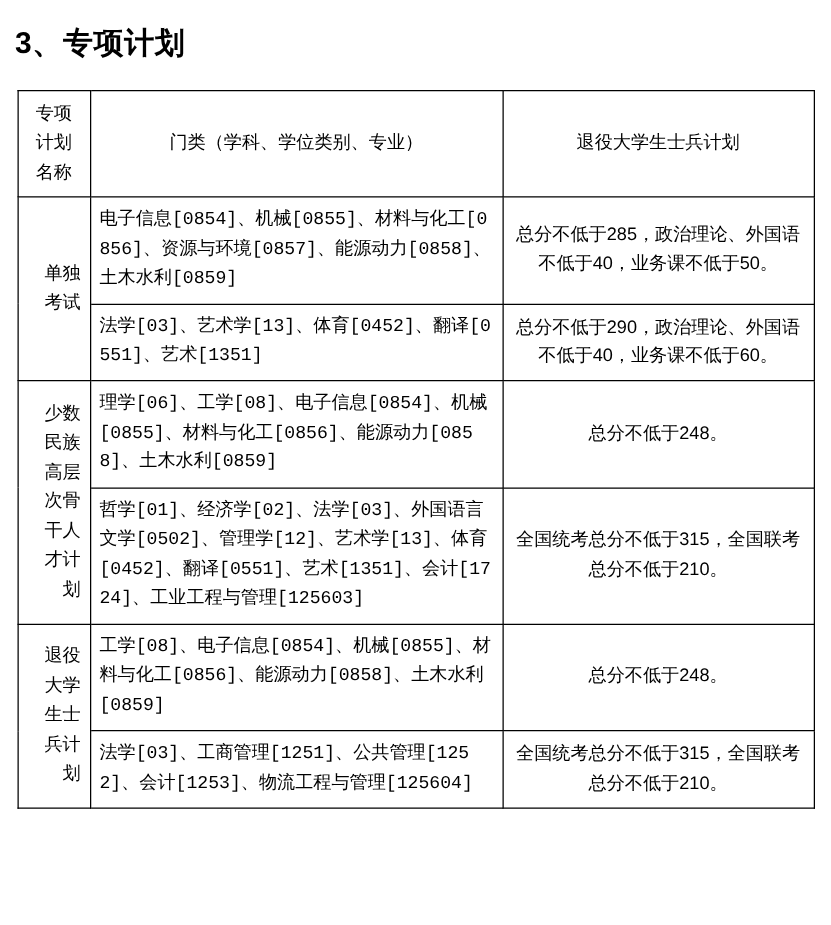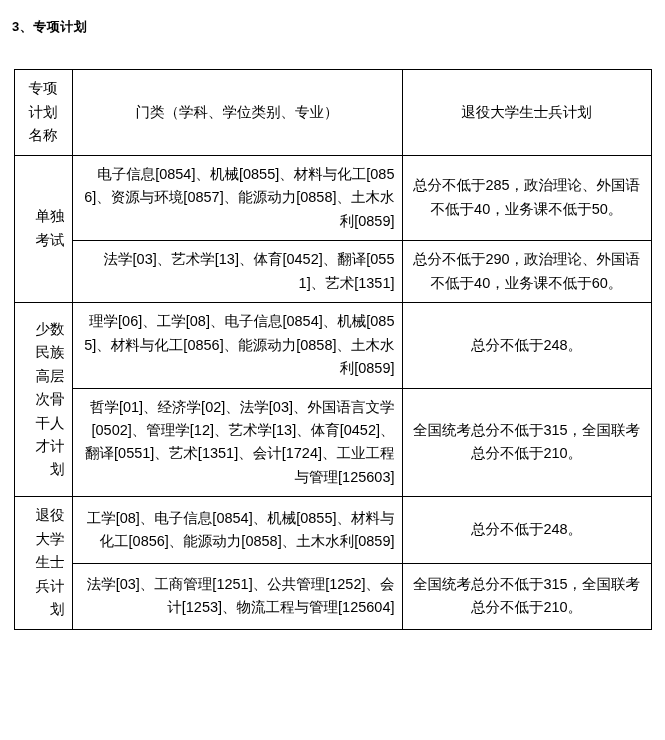--- a/index.html
+++ b/index.html
@@ -16,30 +16,30 @@
   }
   .page {
     width: 665px;
     height: 740px;
     position: relative;
     box-sizing: border-box;
     padding: 0;
   }
   .section-title {
     font-family: "Liberation Sans", "DejaVu Sans", sans-serif;
-    font-size: 13px;
+    font-size: 24px;
     font-weight: bold;
     letter-spacing: 0.5px;
     margin: 12px 0 0 12px;
     padding-top: 6px;
     line-height: 1.4;
   }
   table.plan {
     border-collapse: collapse;
-    margin: 33px auto 0 auto;
+    margin: 20px auto 0 auto;
     width: 637px;
     table-layout: fixed;
     font-family: "Liberation Sans", "DejaVu Sans", sans-serif;
   }
   table.plan td, table.plan th {
     border: 1px solid #000000;
     vertical-align: middle;
     font-weight: normal;
     font-size: 14.5px;
     line-height: 1.62;
@@ -57,22 +57,23 @@
   }
   .hdr-plan {
     letter-spacing: 0px;
   }
   td.planname {
     text-align: right;
     letter-spacing: 0px;
     padding: 6px 2px;
   }
   td.majors {
-    text-align: right;
+    text-align: left;
     letter-spacing: 0px;
+    font-family: Liberation Mono, monospace;
   }
   td.scores {
     text-align: center;
     letter-spacing: 0px;
     padding-left: 9px;
   }
   .cell-text {
     display: block;
     white-space: pre-wrap;
     word-break: break-all;

